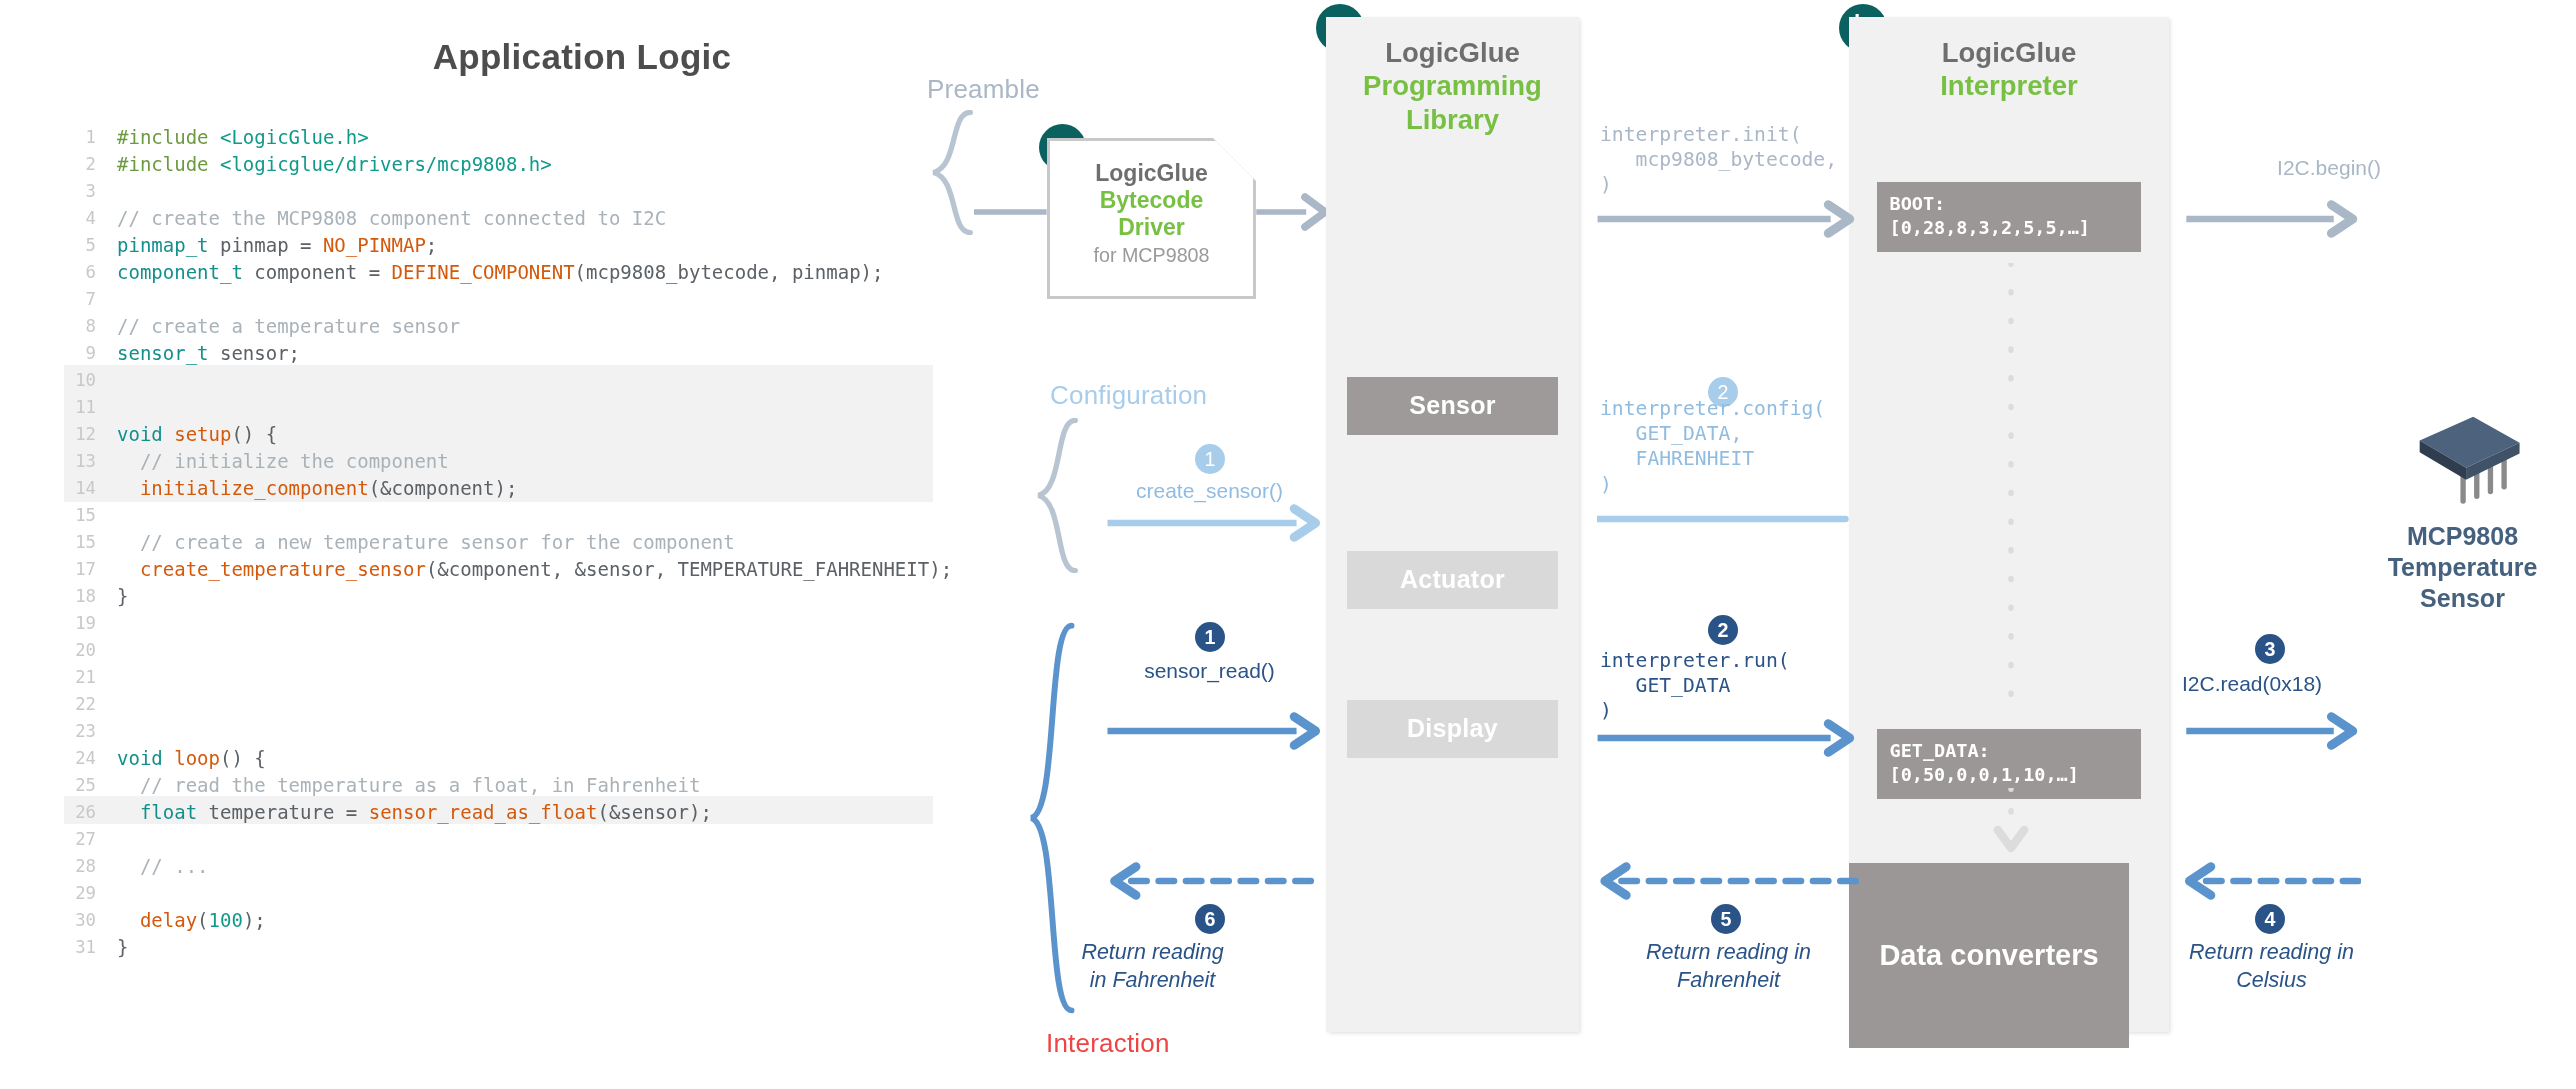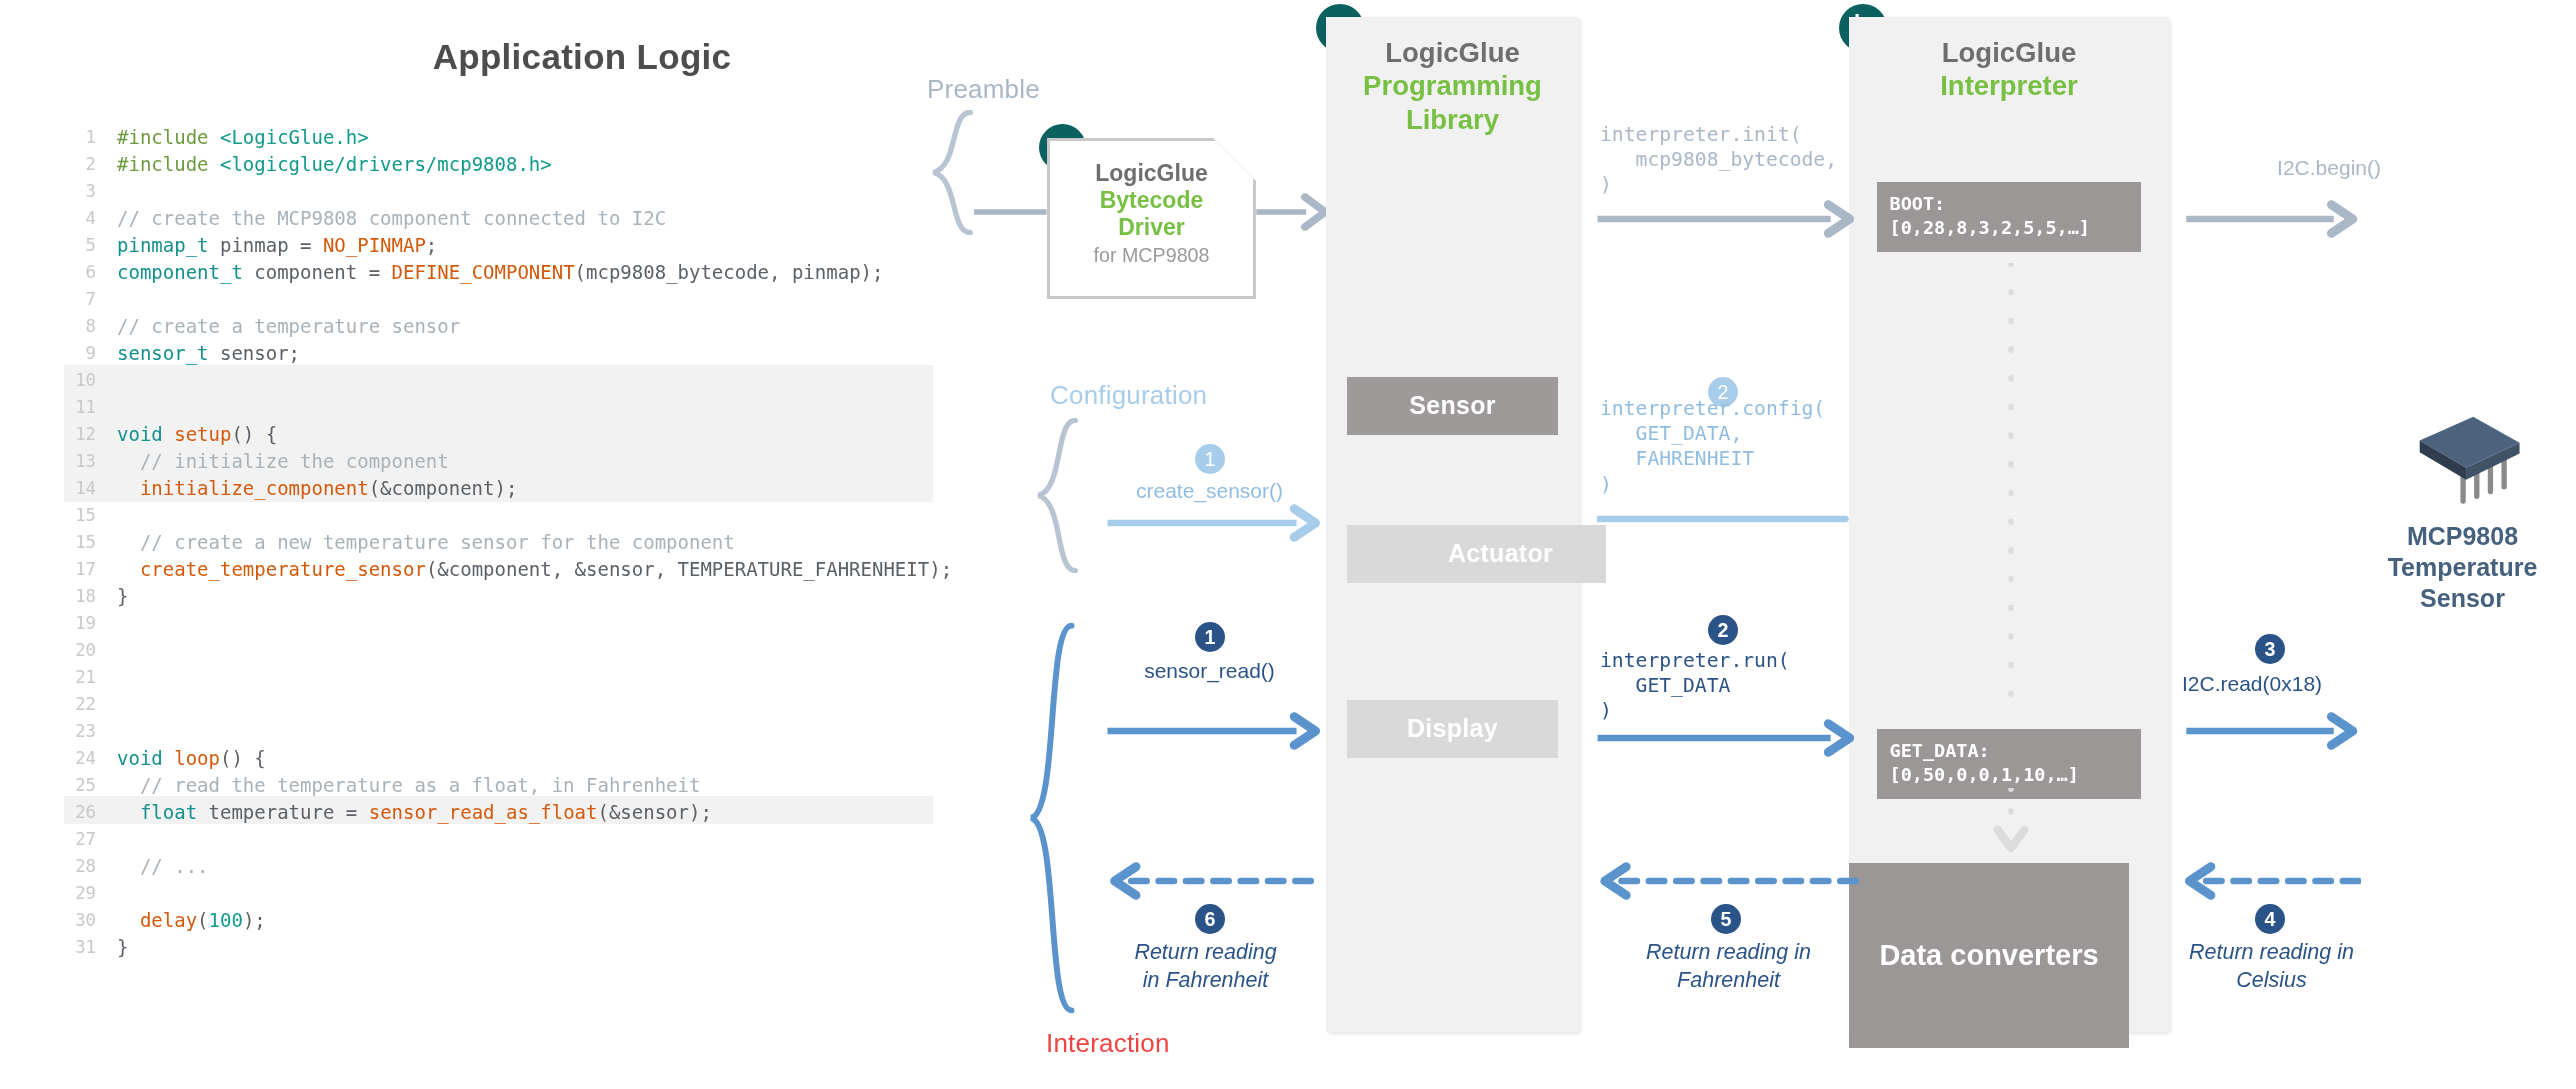--- a/index.html
+++ b/index.html
@@ -86,21 +86,21 @@
   .panel-t1{font-size:27.5px;font-weight:bold;color:#6e6e6e;padding-top:19px;line-height:1.22;}
   .panel-t2{font-size:27.5px;font-weight:bold;color:#78c043;line-height:1.22;}
 
   
   .lib-block{
     position:absolute;left:21px;width:211px;height:58px;
     display:flex;align-items:center;justify-content:center;
     color:#ffffff;font-size:25px;font-weight:bold;letter-spacing:0.3px;
   }
   #blk-sensor{top:360px;background:#9e9a99;}
-  #blk-actuator{top:508px;background:#d9d9d9;padding-left:48px;}
+  #blk-actuator{top:534px;background:#d9d9d9;}
   #blk-display{top:683px;background:#d9d9d9;}
 
   
   .bc-box{
     position:absolute;left:27.5px;width:264px;background:#9b9796;color:#ffffff;
     font-family:"DejaVu Sans Mono","Liberation Mono",monospace;
     font-size:18.5px;line-height:1.33;text-align:left;
     padding:10px 0 11.3px 13px;box-sizing:border-box;font-weight:bold;
   }
   #bc-boot{top:165px;}
@@ -258,21 +258,21 @@
 <svg class="abs" style="left:1107px;top:709px;" width="215" height="44" viewBox="0 0 360 74">
   <line x1="0" y1="37" x2="318" y2="37" stroke="#5b93cd" stroke-width="11"></line>
   <path d="M314 13 L350 37 L314 61" fill="none" stroke="#5b93cd" stroke-width="15" stroke-linecap="round" stroke-linejoin="round"></path>
 </svg>
 
 <svg class="abs" style="left:1107px;top:859px;" width="215" height="44" viewBox="0 0 360 74">
   <line x1="40" y1="37" x2="356" y2="37" stroke="#5b93cd" stroke-width="11" stroke-dasharray="26 20" stroke-linecap="round"></line>
   <path d="M48 13 L12 37 L48 61" fill="none" stroke="#5b93cd" stroke-width="15" stroke-linecap="round" stroke-linejoin="round"></path>
 </svg>
 <div class="badge badge-dark" style="left:1195px;top:904px;">6</div>
-<div class="abs flow-label" style="left:1107px;top:938px;width:197px;">
+<div class="abs flow-label" style="left:1054px;top:938px;width:197px;">
   <div class="italic-lbl c-dblue" style="white-space:pre-line;">Return reading
 in Fahrenheit</div>
 </div>
 
 <div class="abs flow-label" style="left:1600px;top:122px;width:257px;">
   <div class="mono-lbl c-gray">interpreter.init(
    mcp9808_bytecode,
 )</div>
 </div>
 <svg class="abs" style="left:1597px;top:197px;" width="258" height="44" viewBox="0 0 432 74">

